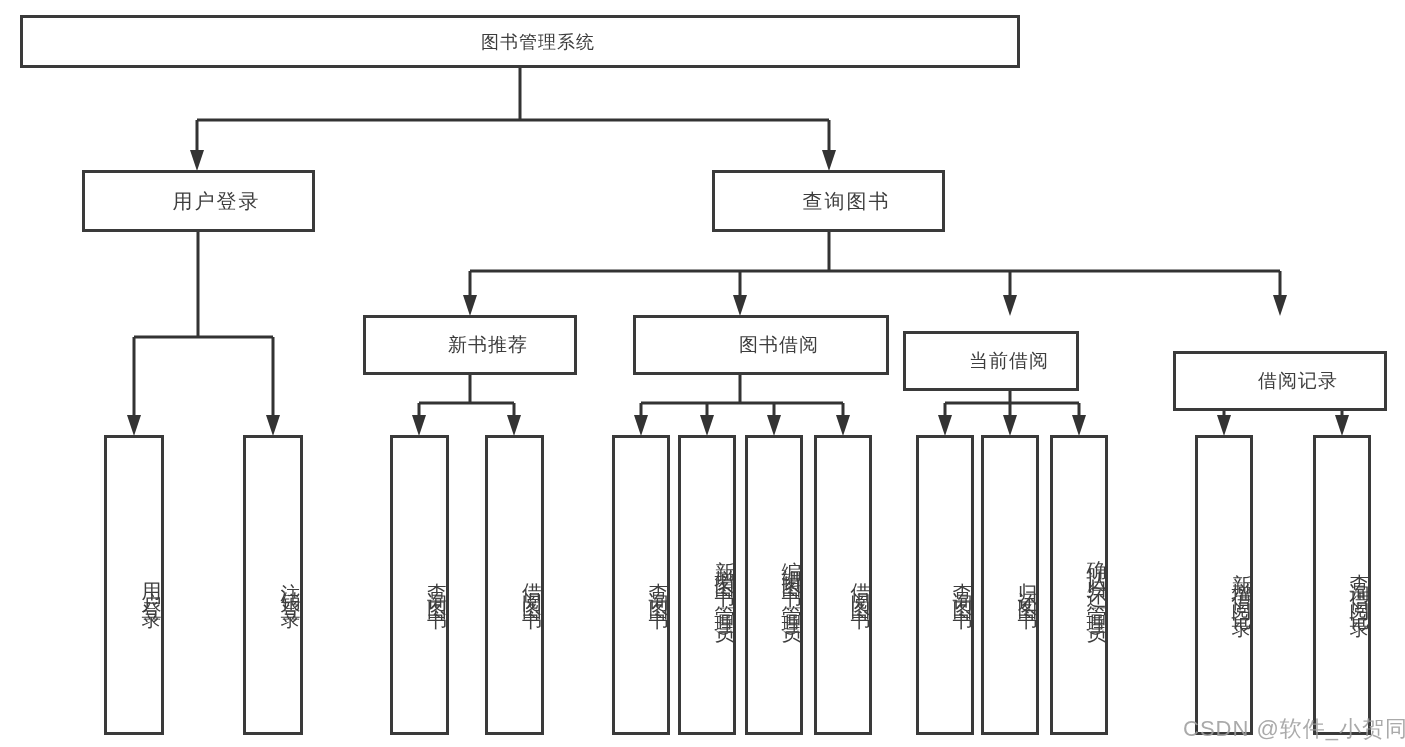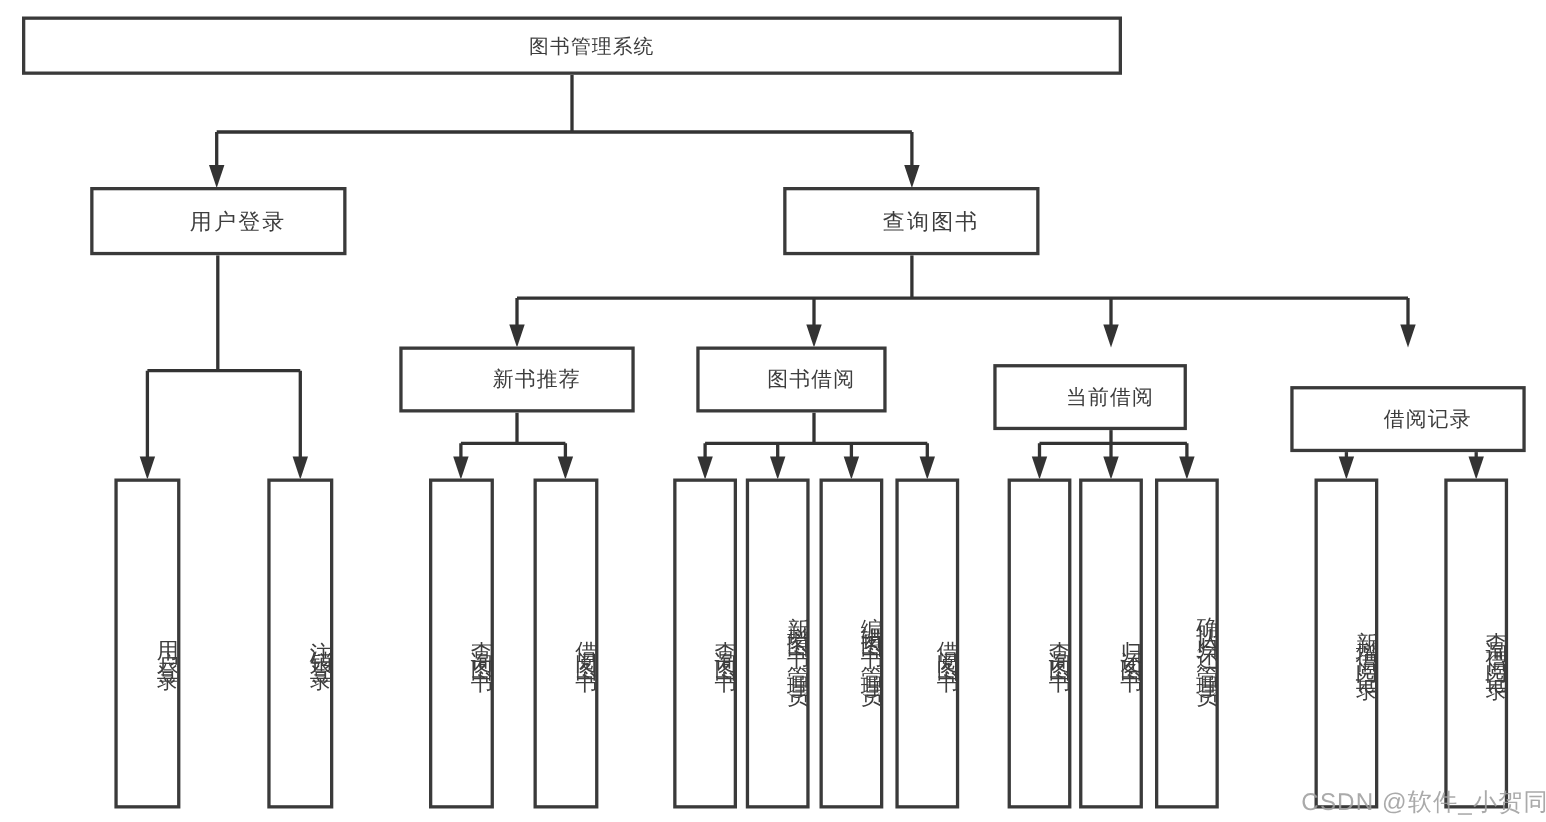--- a/index.html
+++ b/index.html
@@ -29,21 +29,21 @@
     text-orientation: mixed;
     font-size: 20px;
     letter-spacing: 9px;
     line-height: 1;
   }
   
   #n-root          { left: 20px;   top: 15px;  width: 1000px; height: 53px; }
   #n-user-login    { left: 82px;   top: 170px; width: 233px;  height: 62px; }
   #n-book-mgmt     { left: 712px;  top: 170px; width: 233px;  height: 62px; }
   #n-new-book-rec  { left: 363px;  top: 315px; width: 214px;  height: 60px; }
-  #n-book-borrow   { left: 633px;  top: 315px; width: 173px;  height: 60px; }
+  #n-book-borrow   { left: 633px;  top: 315px; width: 256px;  height: 60px; }
   #n-cur-borrow    { left: 903px;  top: 331px; width: 176px;  height: 60px; }
   #n-borrow-rec    { left: 1173px; top: 315px; width: 214px;  height: 60px; margin-top: 36px; }
   #n-leaf-ul-login   { left: 104px;  top: 435px; width: 60px; height: 300px; }
   #n-leaf-ul-logout  { left: 243px;  top: 435px; width: 60px; height: 300px; }
   #n-leaf-nbr-query  { left: 390px;  top: 435px; width: 59px; height: 300px; }
   #n-leaf-nbr-borrow { left: 485px;  top: 435px; width: 59px; height: 300px; }
   #n-leaf-bb-query   { left: 612px;  top: 435px; width: 58px; height: 300px; }
   #n-leaf-bb-add     { left: 678px;  top: 435px; width: 58px; height: 300px; }
   #n-leaf-bb-edit    { left: 745px;  top: 435px; width: 58px; height: 300px; }
   #n-leaf-bb-borrow  { left: 814px;  top: 435px; width: 58px; height: 300px; }

